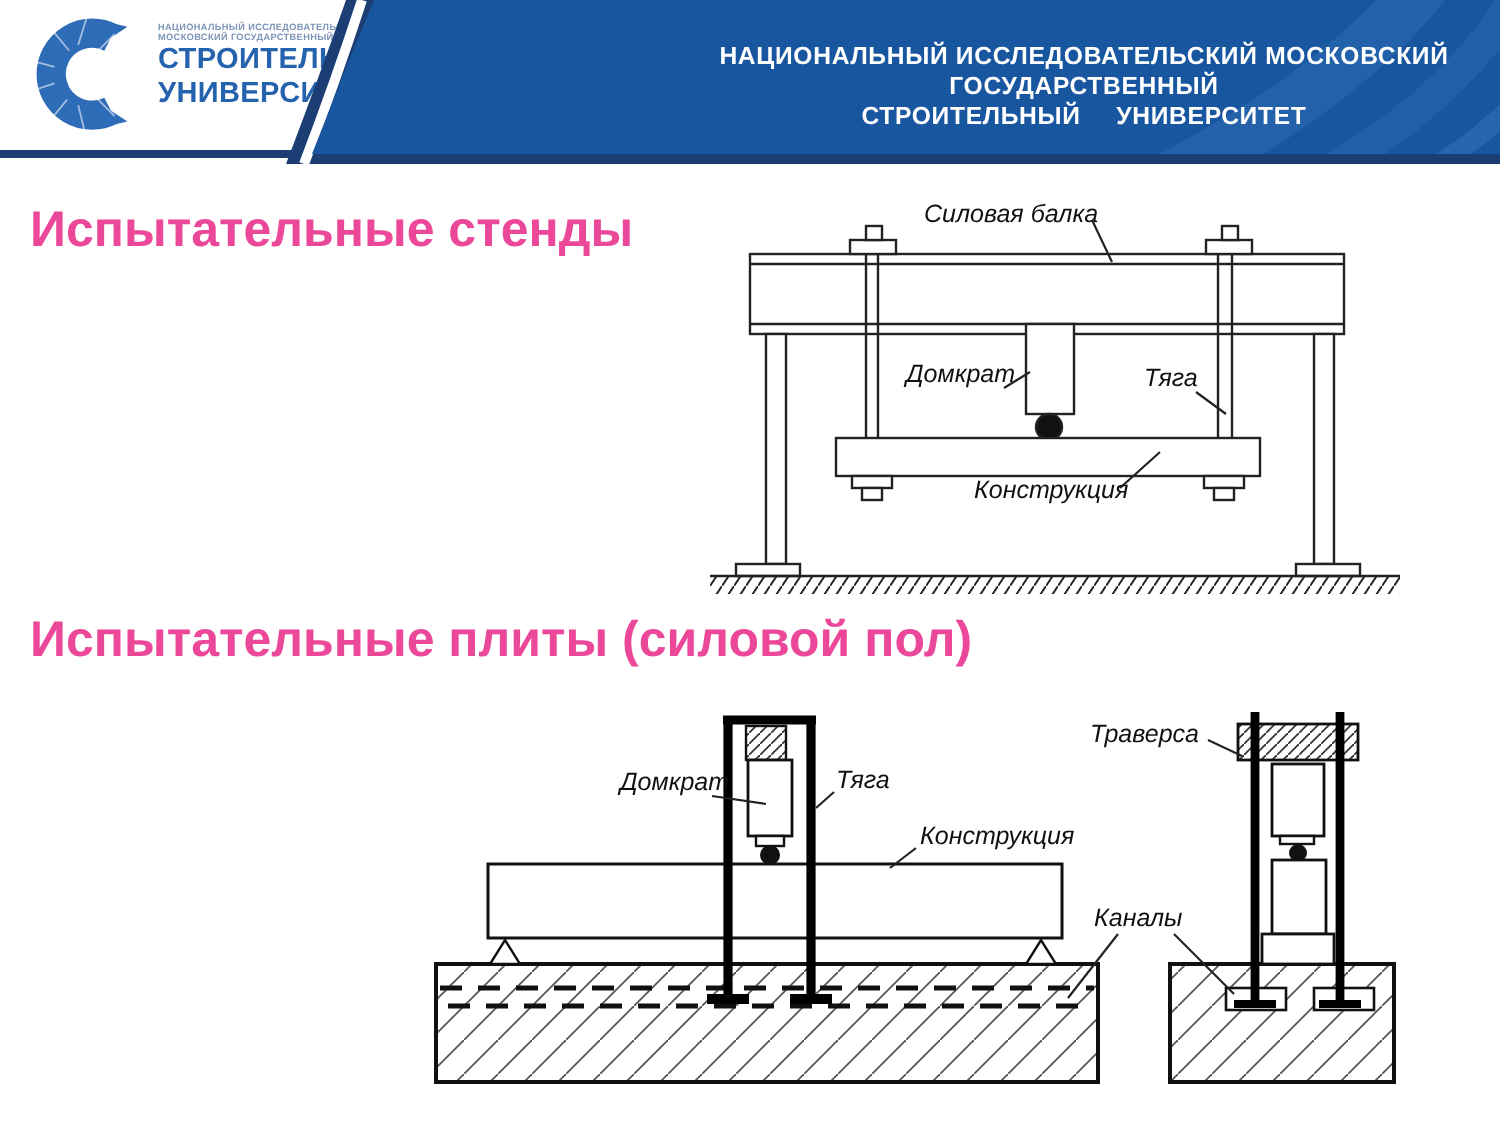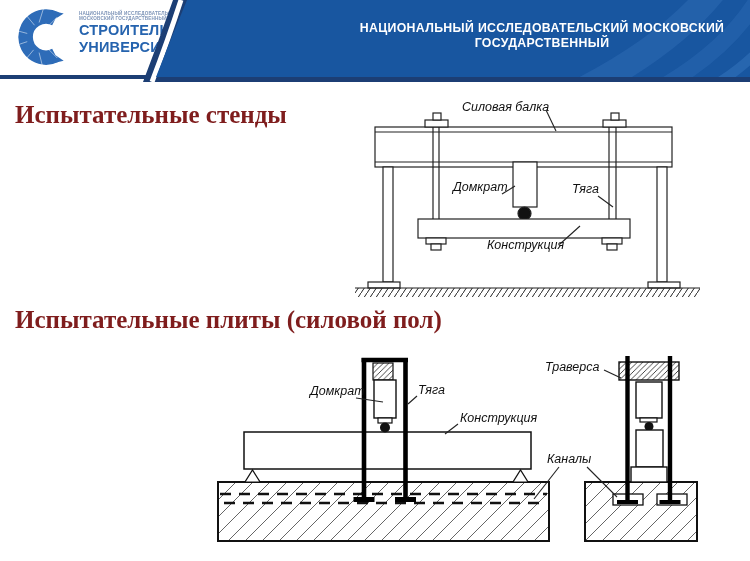--- a/index.html
+++ b/index.html
@@ -16,22 +16,22 @@
   .logo-bold{font-size:14.5px;color:#2563ae;font-weight:bold;letter-spacing:.2px;line-height:14.5px;margin-top:2px;}
   .navy-underline{position:absolute;left:0;top:75px;width:146px;height:4px;background:#1c3e74;}
   .banner{position:absolute;left:143px;top:0;width:607px;height:94px;}
   .banner-text{
     position:absolute;left:195px;right:4px;top:21px;text-align:center;color:#ffffff;
     font-size:12.3px;letter-spacing:.35px;line-height:15px;font-weight:bold;
   }
   .banner-text .l2{word-spacing:14px;}
   
   .slide-title{
-    position:absolute;left:15px;color:#7f1d1d;
-    font-family:Liberation Serif, serif;font-weight:bold;font-size:25px;white-space:nowrap;
+    position:absolute;left:15px;color:#ec4899;
+    font-family:Liberation Sans, sans-serif;font-weight:bold;font-size:25px;white-space:nowrap;
   }
   #title1{top:101px;}
   #title2{top:306px;text-align:right;}
   
   .diag{position:absolute;}
   #diag1{left:355px;top:95px;}
   #diag2{left:215px;top:350px;}
   text.dlabel{
     font-family:"Liberation Sans",sans-serif;font-style:italic;
     font-size:12.5px;fill:#111;
@@ -78,20 +78,21 @@
       <path d="M 38 0 Q 25 40 9 82" stroke="#ffffff" stroke-width="5" fill="none"></path>
       <path d="M 44 0 L 607 0 L 607 77 L 13 77 Q 28 38 44 0 Z" fill="#1856a0"></path>
       <g clip-path="url(#bannerClip)">
         <path d="M 430 95 Q 530 45 575 -15" stroke="#3f7cc4" stroke-width="26" fill="none" opacity="0.30"></path>
         <path d="M 495 100 Q 585 55 620 -10" stroke="#2a67b0" stroke-width="16" fill="none" opacity="0.55"></path>
         <path d="M 545 100 Q 625 60 650 0" stroke="#4585cc" stroke-width="10" fill="none" opacity="0.35"></path>
       </g>
     </svg>
     <div class="banner-text">
       <div class="l1">НАЦИОНАЛЬНЫЙ ИССЛЕДОВАТЕЛЬСКИЙ МОСКОВСКИЙ ГОСУДАРСТВЕННЫЙ</div>
+      <div class="l2">СТРОИТЕЛЬНЫЙ УНИВЕРСИТЕТ</div>
     </div>
   </div>
 </div>
 
 <div id="title1" class="slide-title">Испытательные стенды</div>
 <div id="title2" class="slide-title">Испытательные плиты (силовой пол)</div>
 
 <svg id="diag1" class="diag" width="345" height="210" viewBox="0 0 345 210">
   <defs>
     <pattern id="hatchGround" width="6" height="9" patternUnits="userSpaceOnUse">

